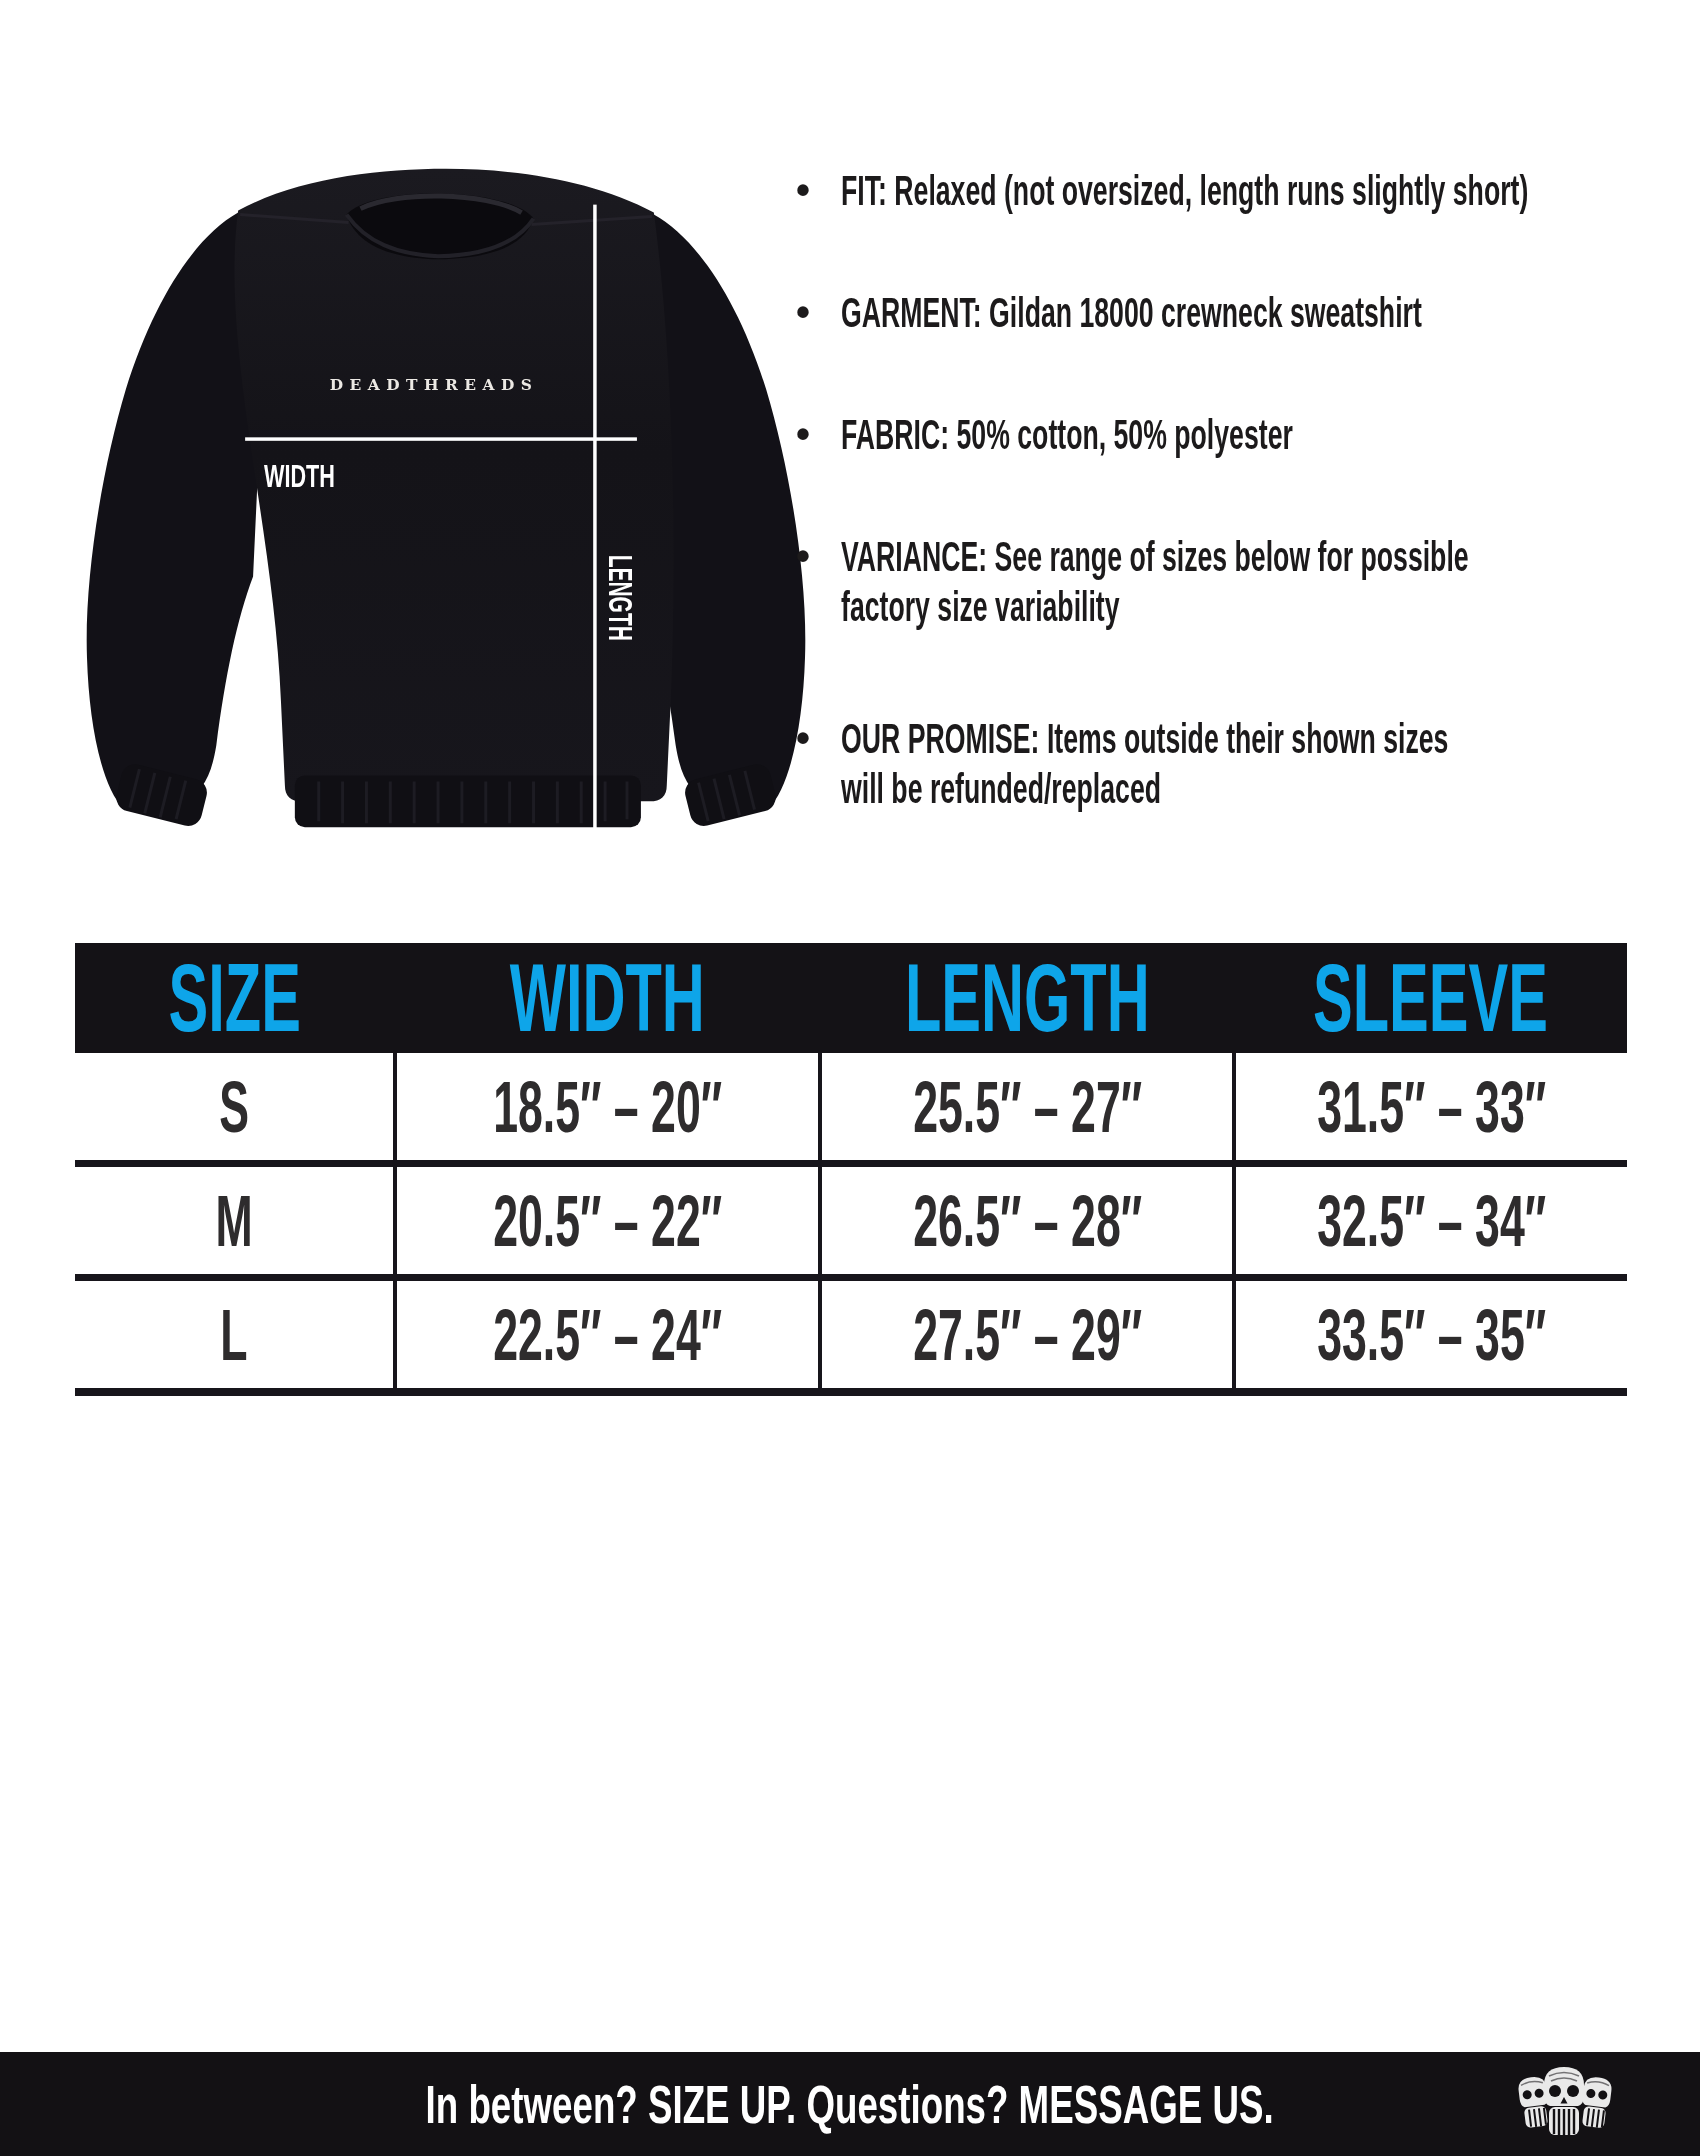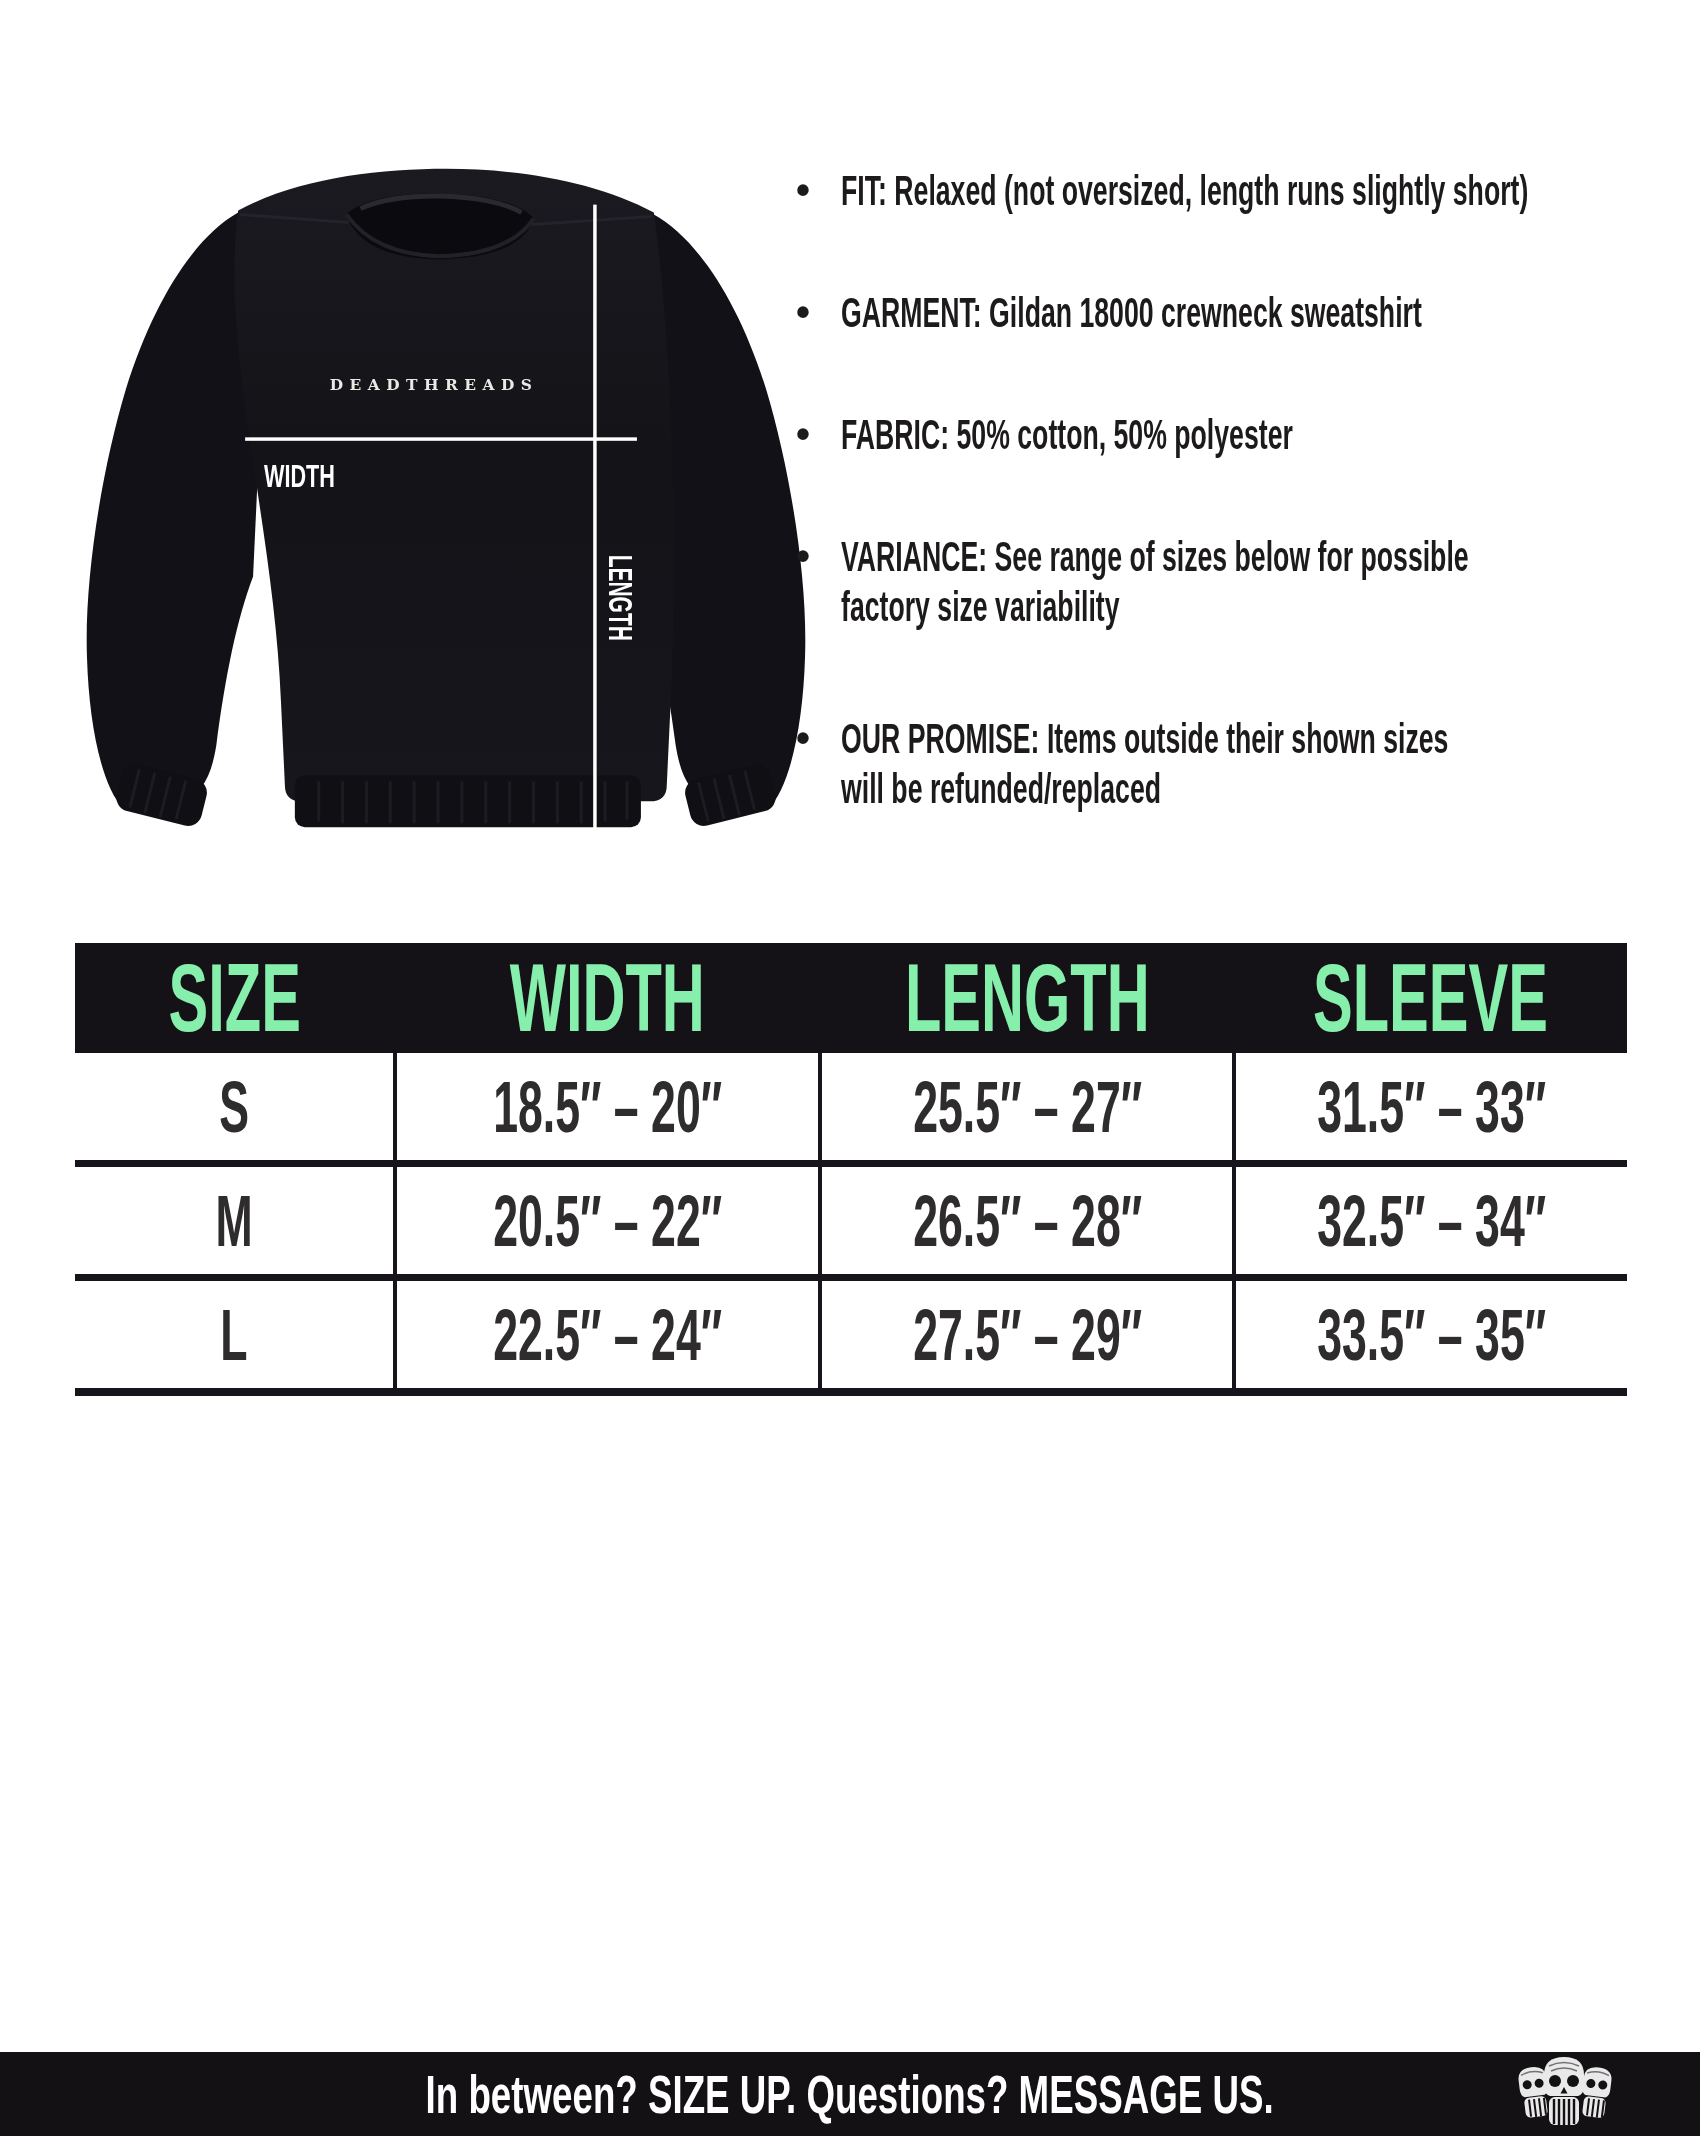--- a/index.html
+++ b/index.html
@@ -23,35 +23,35 @@
   .bdot { flex:0 0 45px; width:45px; font-size:40px; line-height:50px; }
   .btxt { flex:0 0 auto; display:inline-block; width:163%; transform:scaleX(0.62); transform-origin:0 0; }
 
   
   .size-table { position:absolute; left:75px; top:943px; width:1552px; border-collapse:collapse; table-layout:fixed; }
   .size-table col.c1 { width:20.6%; }
   .size-table col.c2 { width:27.4%; }
   .size-table col.c3 { width:26.7%; }
   .size-table col.c4 { width:25.3%; }
   .size-table th {
-    background:#141216; color:#86efac; height:86px; font-size:96px; font-weight:bold;
+    background:#141216; color:#0ea5e9; height:86px; font-size:96px; font-weight:bold;
     text-align:center; vertical-align:middle; padding:0; border:0;
   }
   .size-table td {
     height:107px; font-size:72px; font-weight:bold; color:#2e2c2d;
     text-align:center; vertical-align:middle; padding:0;
     border-top:7px solid #17151b;
   }
   .size-table tbody tr:first-child td { border-top:0; }
   .size-table tbody tr:last-child  td { border-bottom:8px solid #17151b; }
   .size-table td + td { border-left:4px solid #17151b; }
 
   
   .footer {
-    position:absolute; left:0; top:2052px; width:1700px; height:84px; background:#131114;
+    position:absolute; left:0; top:2052px; width:1700px; height:104px; background:#131114;
     display:flex; align-items:center; justify-content:center;
   }
   .footer-text { color:#ffffff; font-size:54px; font-weight:bold; transform:scaleX(0.68); transform-origin:center; white-space:nowrap; }
   .footer-skull { position:absolute; right:88px; top:50%; transform:translateY(-50%); }
 </style>
 </head>
 <body>
 
 <div class="page">
 

